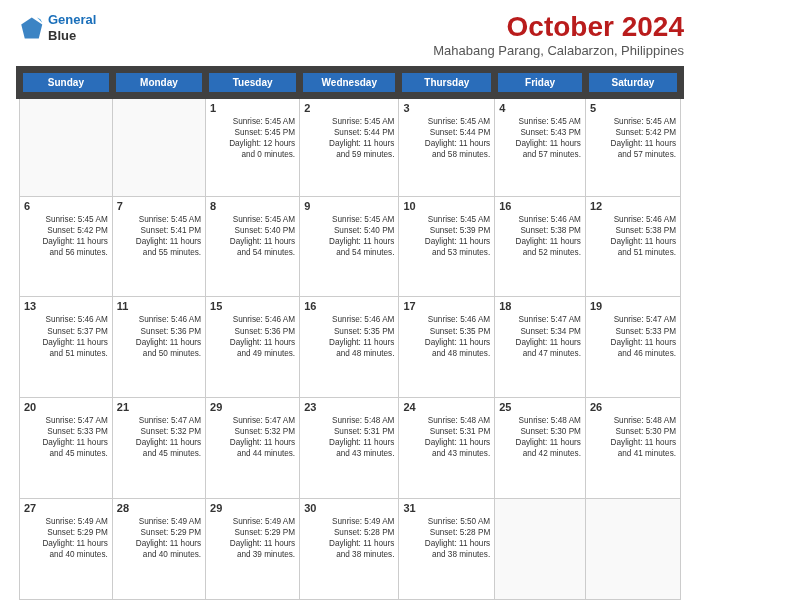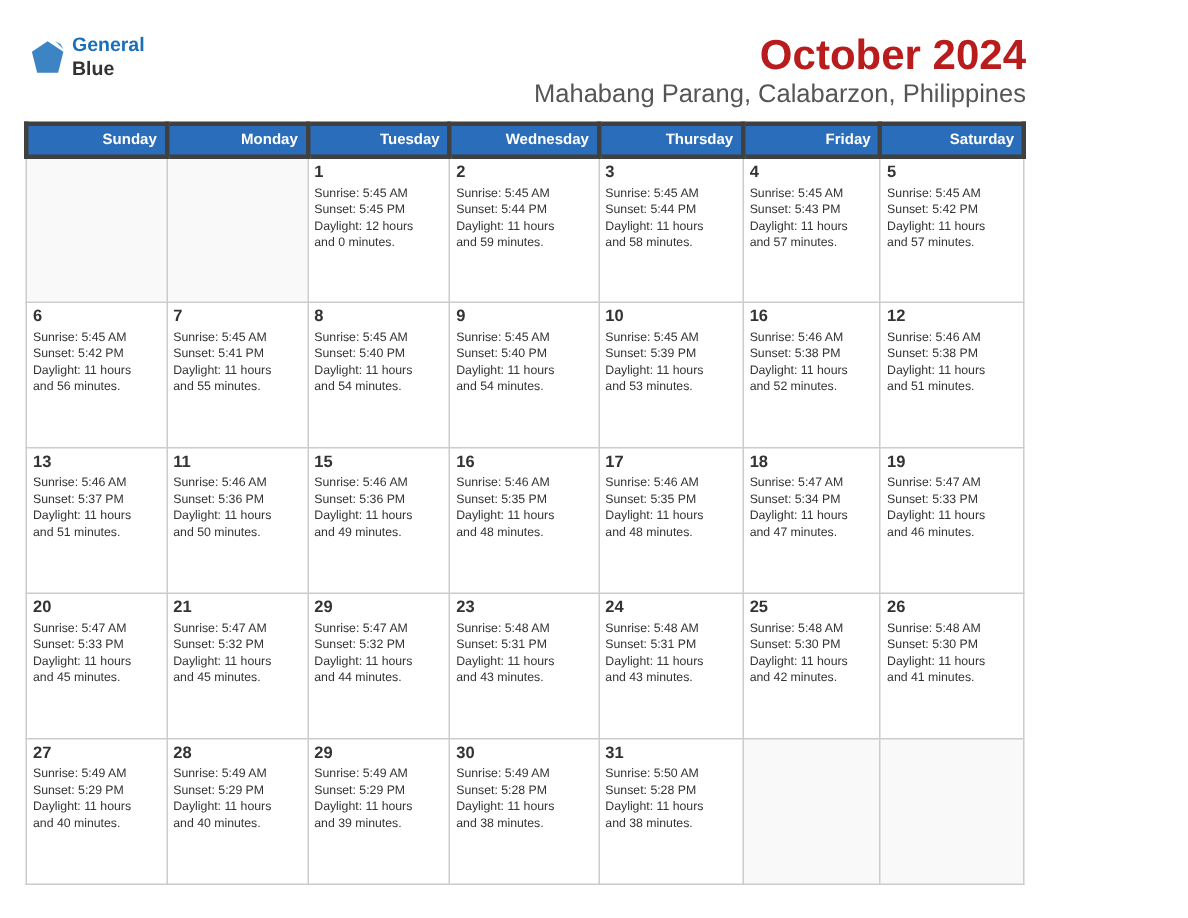--- a/index.html
+++ b/index.html
@@ -6,21 +6,21 @@
     body {
       width: 792px;
       height: 612px;
       font-family: Arial, sans-serif;
       background: #fff;
       overflow: hidden;
     }
     .page {
       width: 700px;
       height: 612px;
-      padding: 22px 16px;
+      padding: 12px 16px;
       display: flex;
       flex-direction: column;
     }
     .header {
       display: flex;
       justify-content: space-between;
       align-items: flex-start;
       margin-bottom: 8px;
     }
     .logo {
@@ -42,37 +42,37 @@
     .title-block {
       text-align: right;
     }
     .main-title {
       font-size: 28px;
       font-weight: bold;
       color: #b91c1c;
       line-height: 1.1;
     }
     .subtitle {
-      font-size: 17px;
+      font-size: 13px;
       color: #555;
     }
     .calendar {
       width: 100%;
       border-collapse: collapse;
       flex: 1;
       font-size: 9px;
     }
     .calendar thead tr th {
       background: #2a6dba;
       color: #fff;
-      text-align: right;
+      text-align: center;
       padding: 4px 5px;
       font-size: 10px;
       font-weight: bold;
-      border: 3px solid #404040;
+      border: 7px solid #404040;
     }
     .calendar tbody tr td {
       border: 1px solid #ccc;
       vertical-align: top;
       padding: 3px 4px;
       width: 113px;
       min-height: 70px;
       height: 90px;
       background: #fff;
       color: #333;
@@ -84,20 +84,21 @@
       font-size: 11px;
       font-weight: bold;
       color: #333;
       display: block;
       margin-bottom: 2px;
     }
     .day-info {
       font-size: 8.2px;
       color: #333;
       line-height: 1.35;
+      text-align: right;
     }
     .alt-row td {
       background: #f0f4fa;
     }
   </style>
 </head>
 <body>
 
 <div class="page">
   <div class="header">

